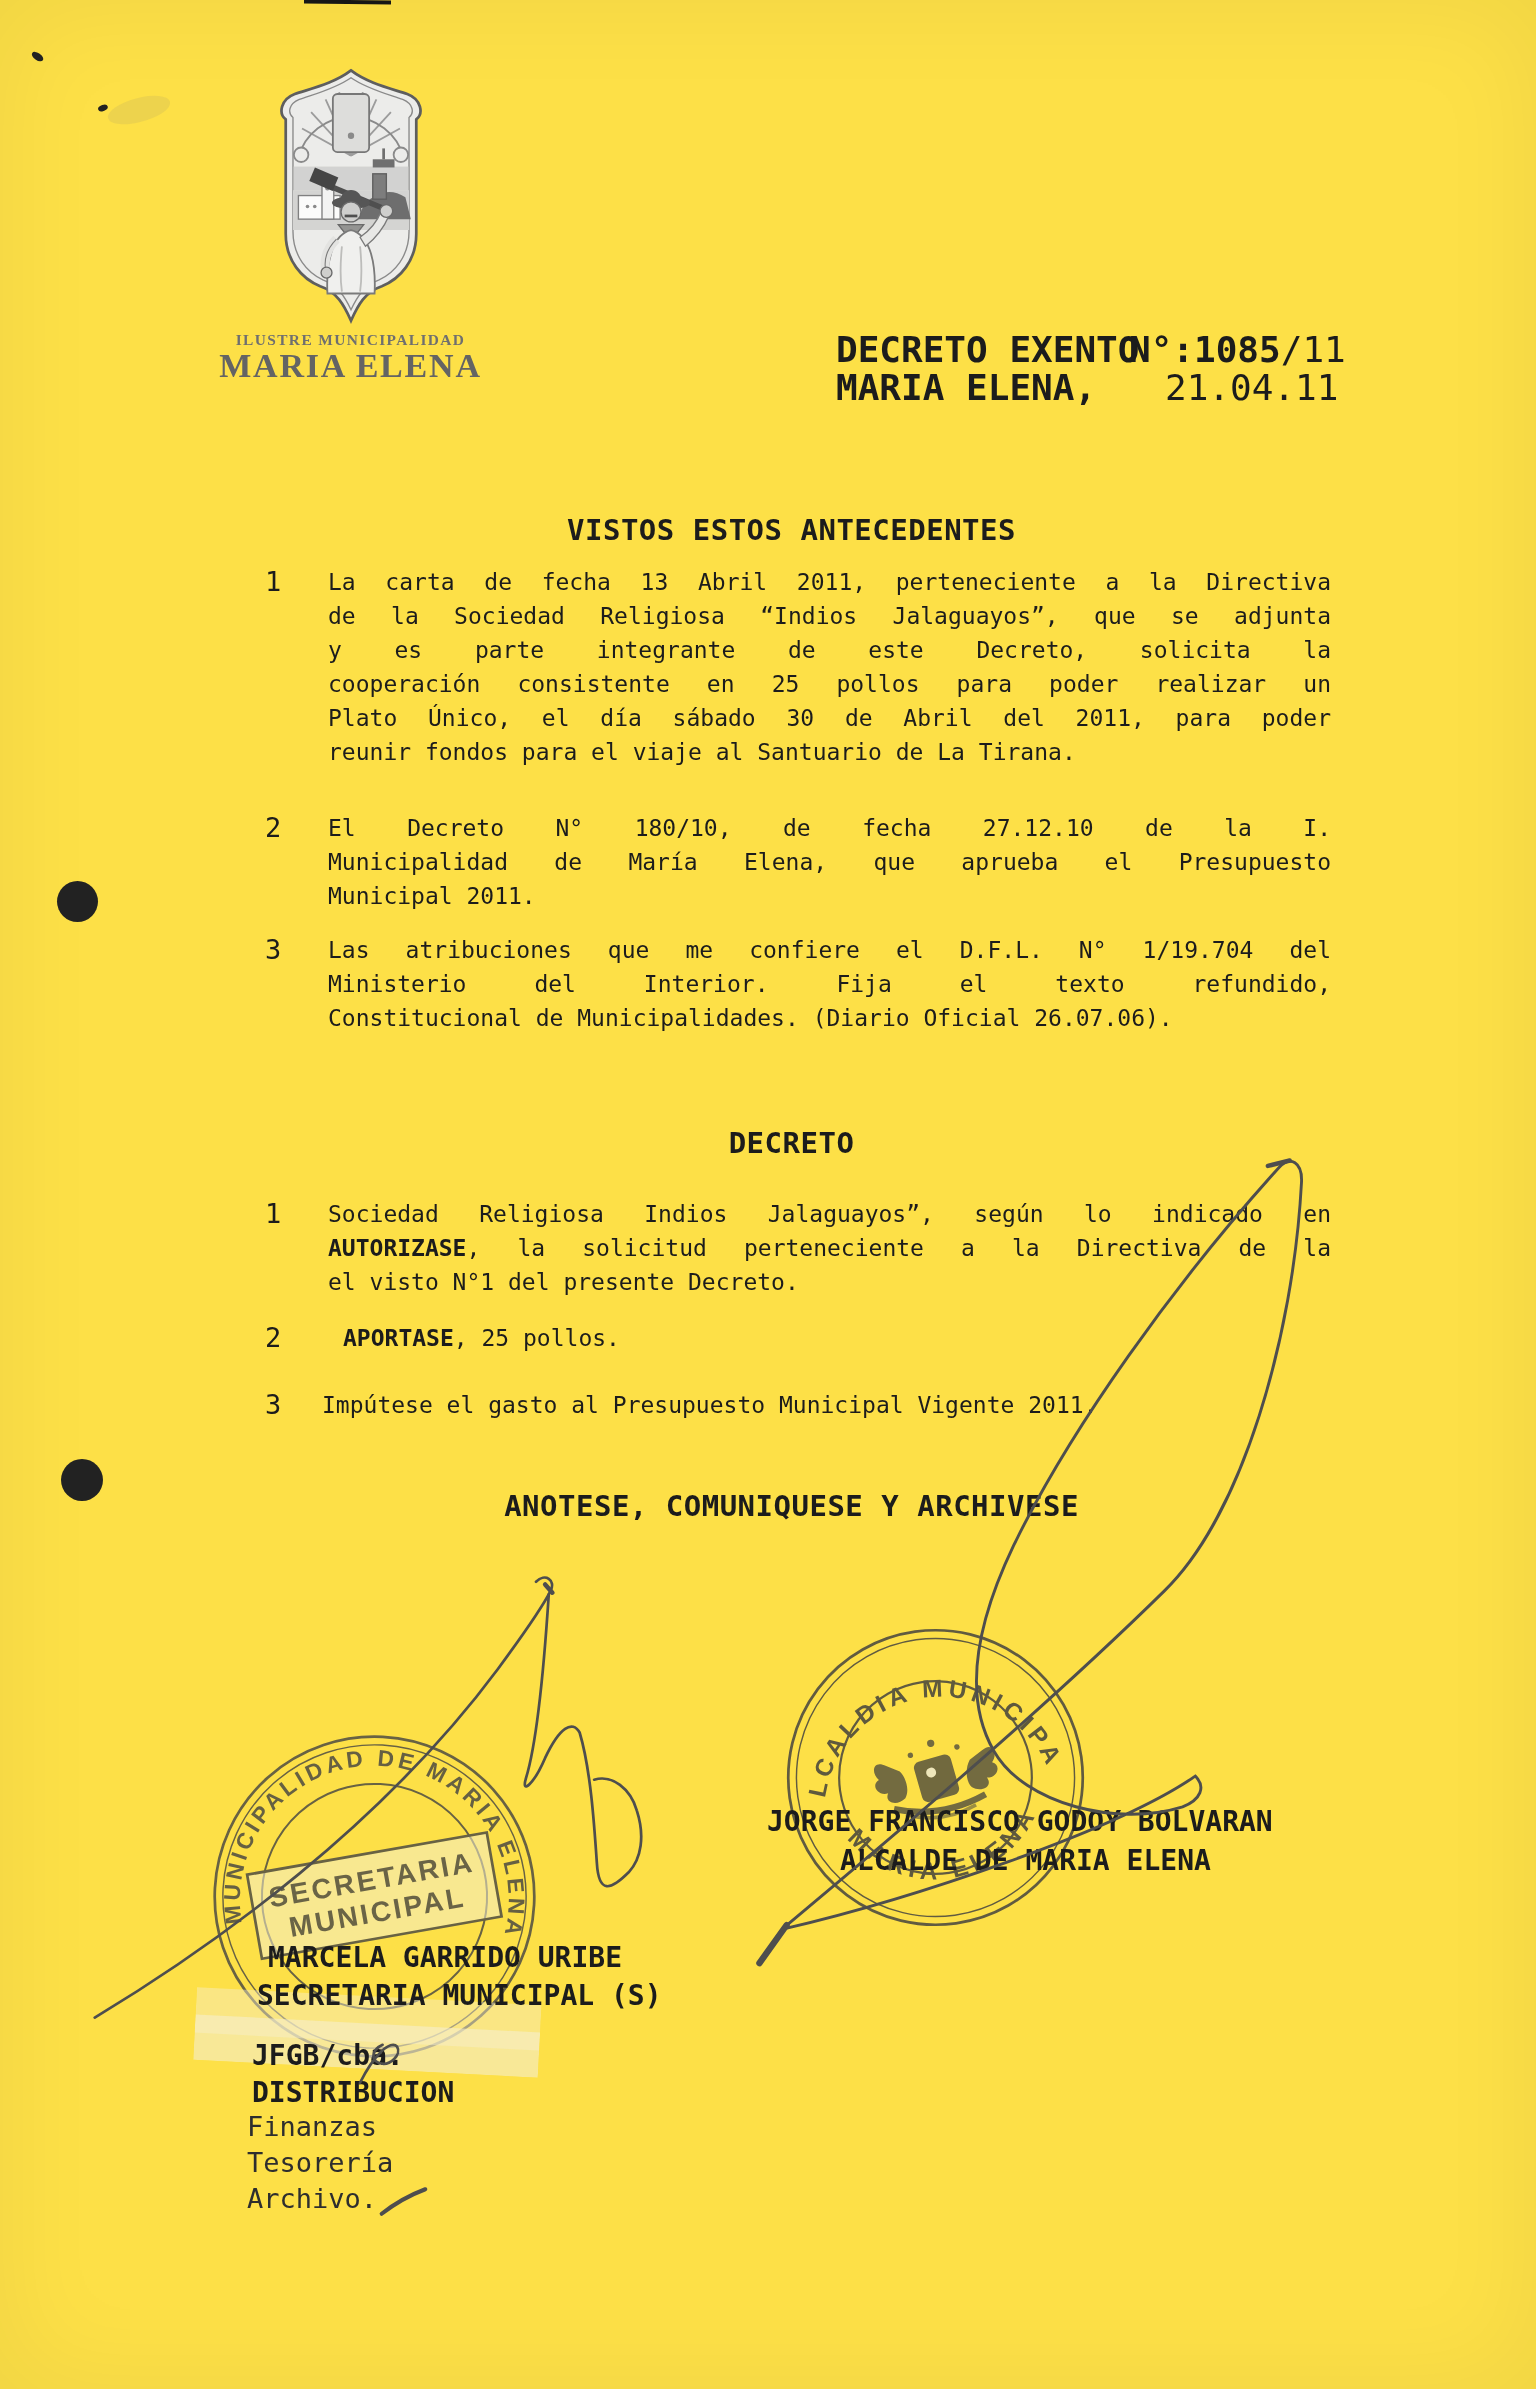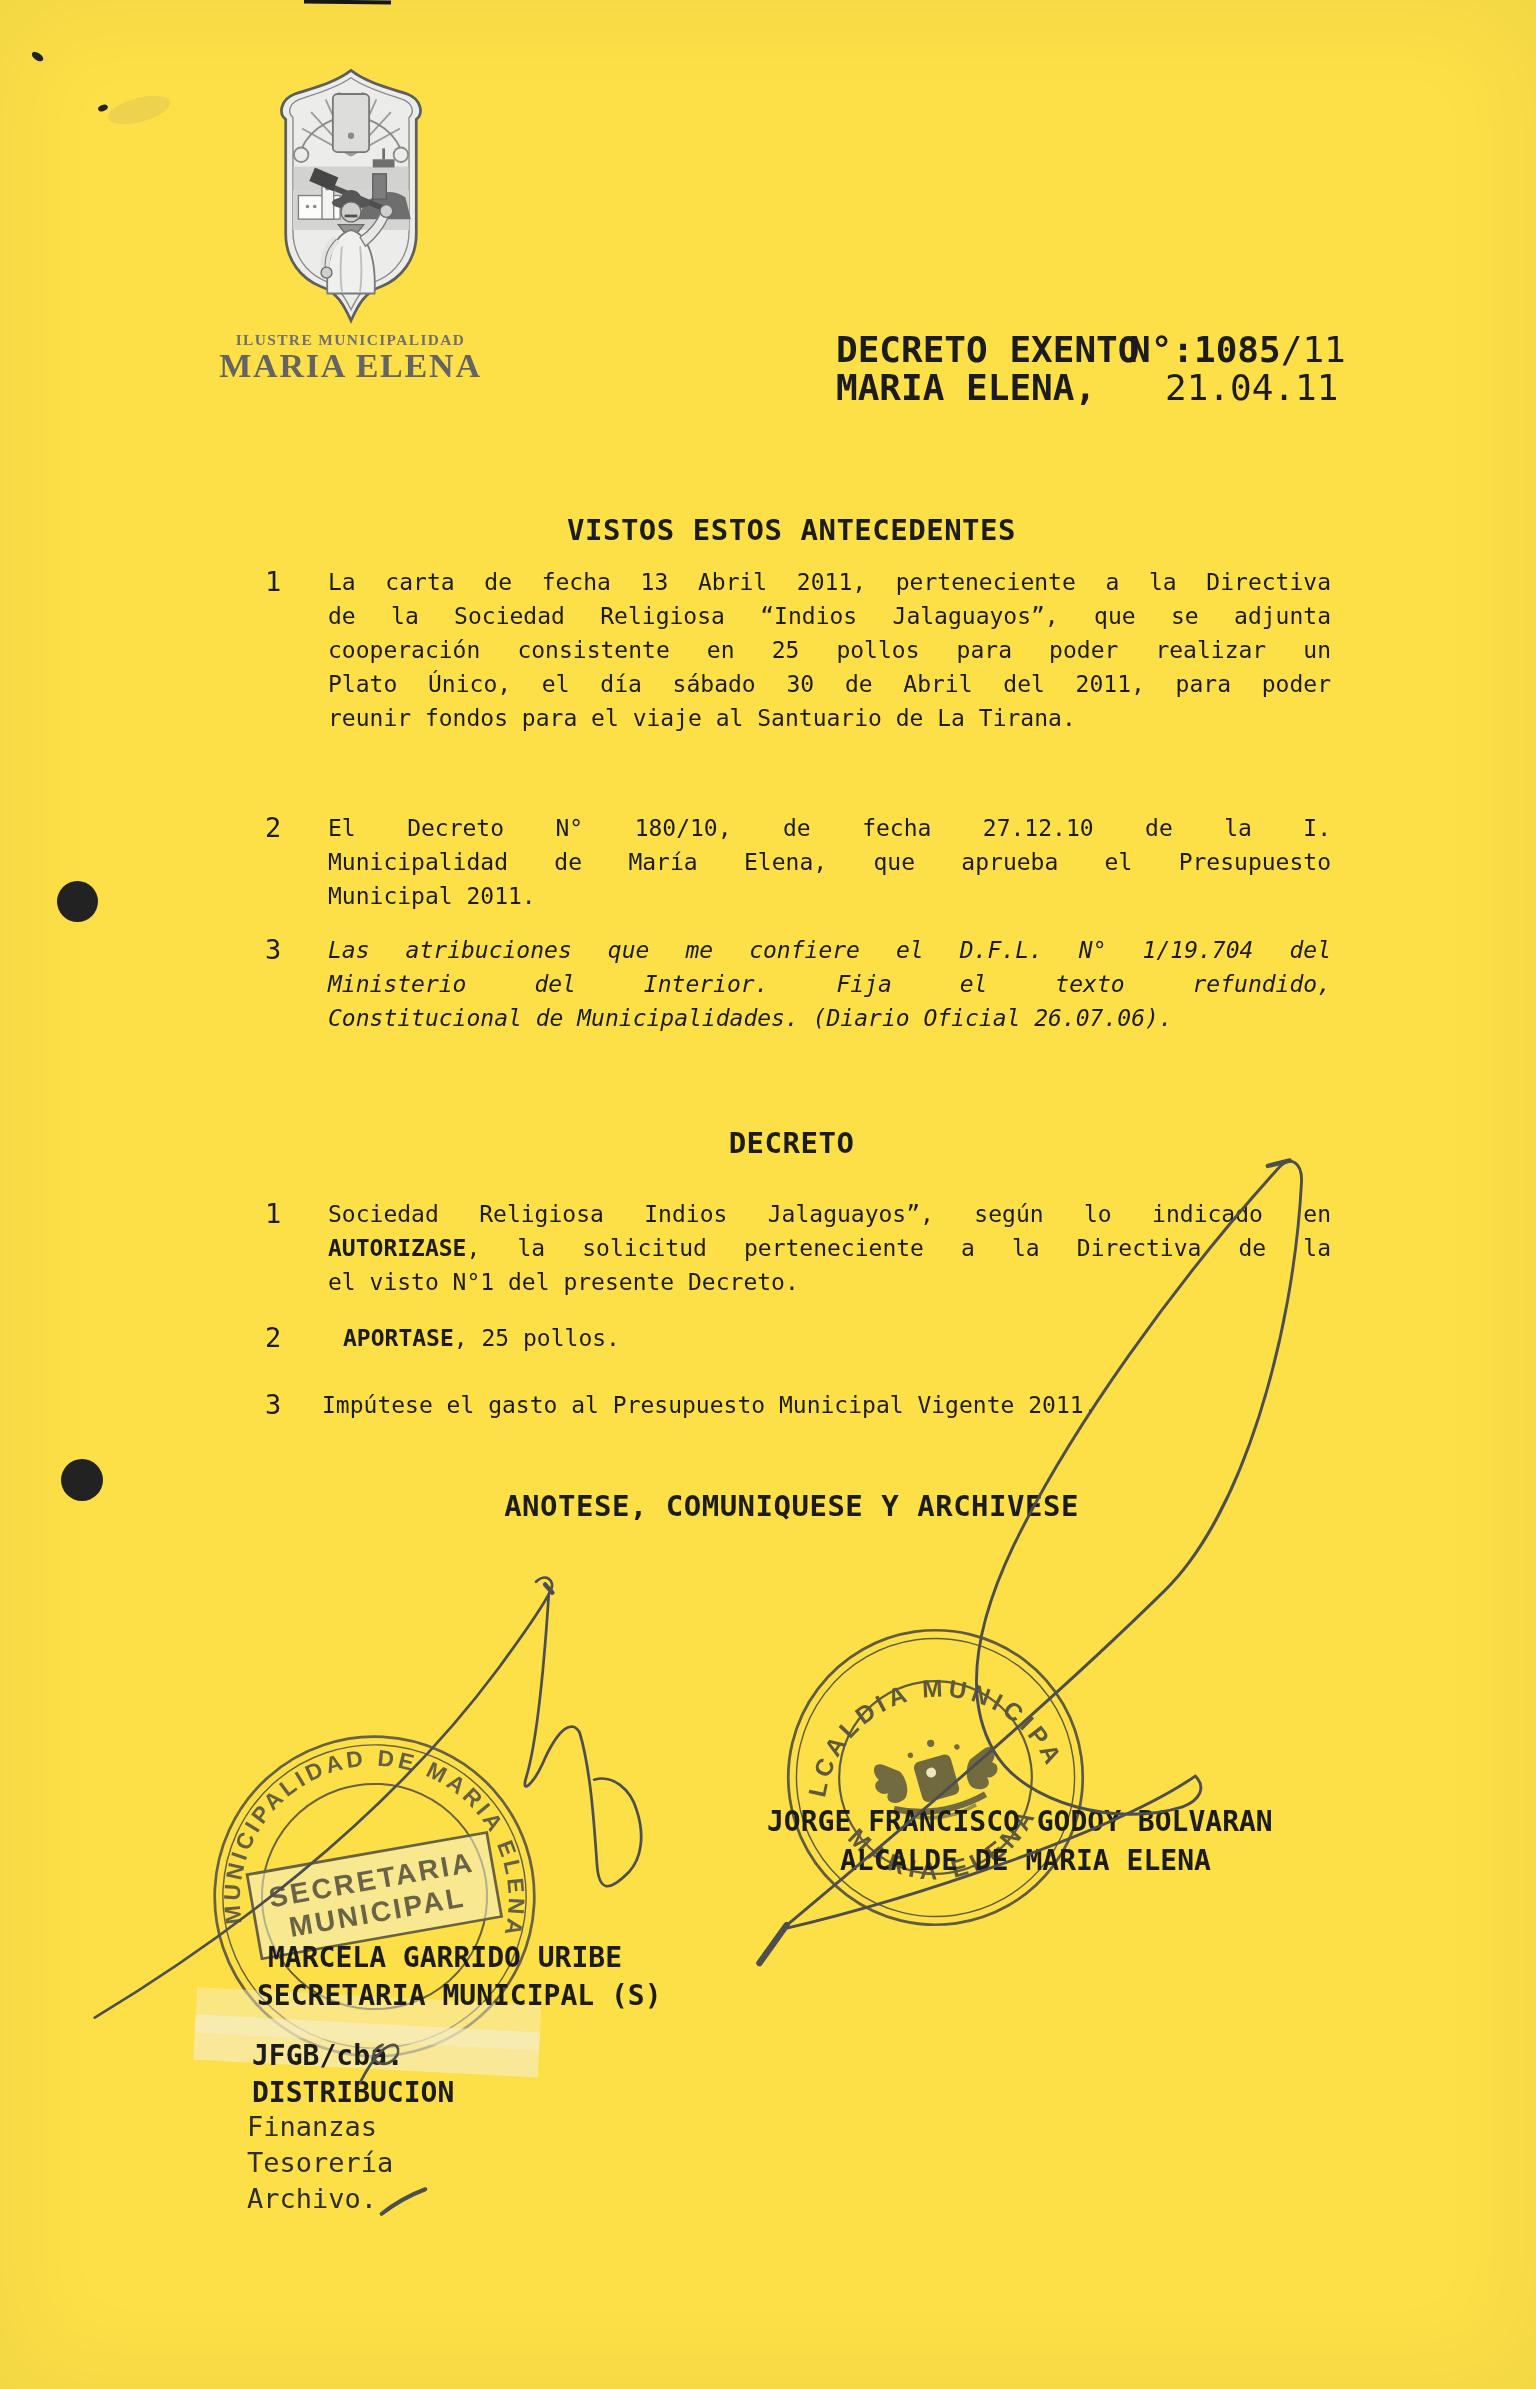--- a/index.html
+++ b/index.html
@@ -114,36 +114,37 @@
   <div class="abs z3 hdr-line" style="left:836px;top:329px;"><span>DECRETO EXENTO</span><span>  </span><span style="position:absolute;left:293px;"><span>N°:1085</span><span class="hdr-reg">/11</span></span></div>
   <div class="abs z3 hdr-line" style="left:836px;top:367px;"><span>MARIA ELENA,</span><span class="hdr-reg" style="position:absolute;left:329px;">21.04.11</span></div>
 
   <div class="abs z3 title narrow" style="top:513px;">VISTOS ESTOS ANTECEDENTES</div>
   <div id="vistos-body">
       <div class="para z3" style="top: 565px;">
         <span class="pnum">1</span>
         <div class="plines" style="margin-left: 39px;">
           <div class="bline j">La carta de fecha 13 Abril 2011, perteneciente a la Directiva</div>
           <div class="bline j">de la Sociedad Religiosa “Indios Jalaguayos”, que se adjunta</div>
+          <div class="bline j">y es parte integrante de este Decreto, solicita la</div>
           <div class="bline j">cooperación consistente en 25 pollos para poder realizar un</div>
           <div class="bline j">Plato Único, el día sábado 30 de Abril del 2011, para poder</div>
           <div class="bline">reunir fondos para el viaje al Santuario de La Tirana.</div>
         </div>
       </div>
       <div class="para z3" style="top: 811px;">
         <span class="pnum">2</span>
         <div class="plines" style="margin-left: 39px;">
           <div class="bline j">El Decreto N° 180/10, de fecha 27.12.10 de la I.</div>
           <div class="bline j">Municipalidad de María Elena, que aprueba el Presupuesto</div>
           <div class="bline">Municipal 2011.</div>
         </div>
       </div>
       <div class="para z3" style="top: 933px;">
         <span class="pnum">3</span>
-        <div class="plines" style="margin-left: 39px; font-style: italic;">
+        <div class="plines" style="margin-left: 39px;">
           <div class="bline j">Las atribuciones que me confiere el D.F.L.  N°  1/19.704 del</div>
           <div class="bline j">Ministerio del Interior.   Fija el texto refundido,</div>
           <div class="bline">Constitucional de Municipalidades. (Diario Oficial 26.07.06).</div>
         </div>
       </div>
     </div>
 
   <div class="abs z3 title narrow" style="top:1126px;">DECRETO</div>
   <div id="decreto-body">
       <div class="para z3" style="top: 1197px;">

